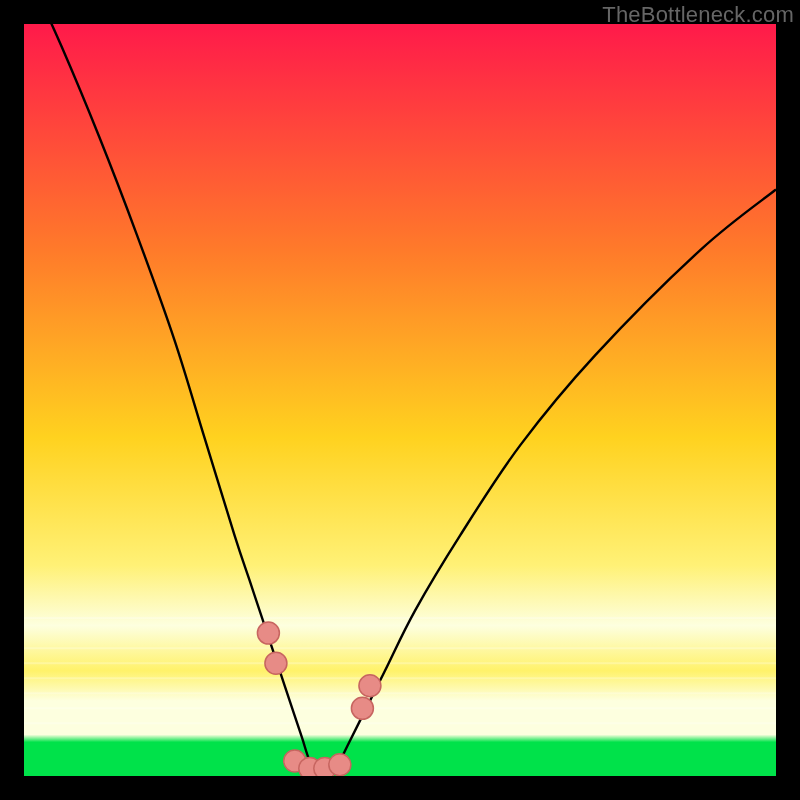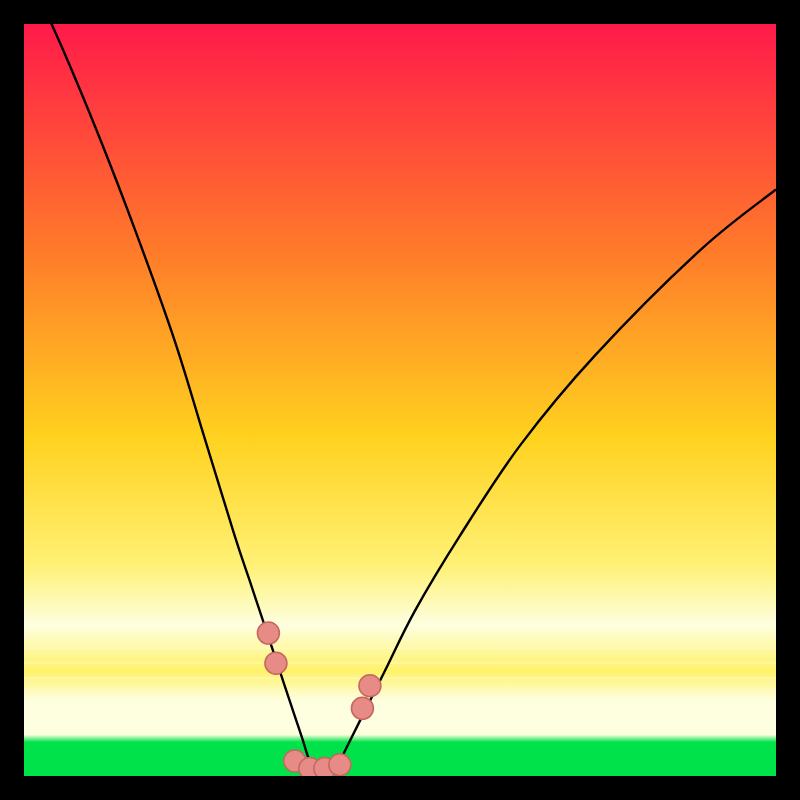--- a/index.html
+++ b/index.html
@@ -77,13 +77,14 @@
           <circle cx="251.92000000000002" cy="639.2" r="11" fill="#e78b86" stroke="#c76560" stroke-width="1.5"></circle>
           <circle cx="338.40000000000003" cy="684.32" r="11" fill="#e78b86" stroke="#c76560" stroke-width="1.5"></circle>
           <circle cx="345.92" cy="661.76" r="11" fill="#e78b86" stroke="#c76560" stroke-width="1.5"></circle>
           <circle cx="270.71999999999997" cy="736.96" r="11" fill="#e78b86" stroke="#c76560" stroke-width="1.5"></circle>
           <circle cx="285.76" cy="744.48" r="11" fill="#e78b86" stroke="#c76560" stroke-width="1.5"></circle>
           <circle cx="300.8" cy="744.48" r="11" fill="#e78b86" stroke="#c76560" stroke-width="1.5"></circle>
           <circle cx="315.84" cy="740.72" r="11" fill="#e78b86" stroke="#c76560" stroke-width="1.5"></circle>
         </g>
     </svg>
   </div>
+  <div class="attribution">TheBottleneck.com</div>
 </div>
 
 </body></html>

